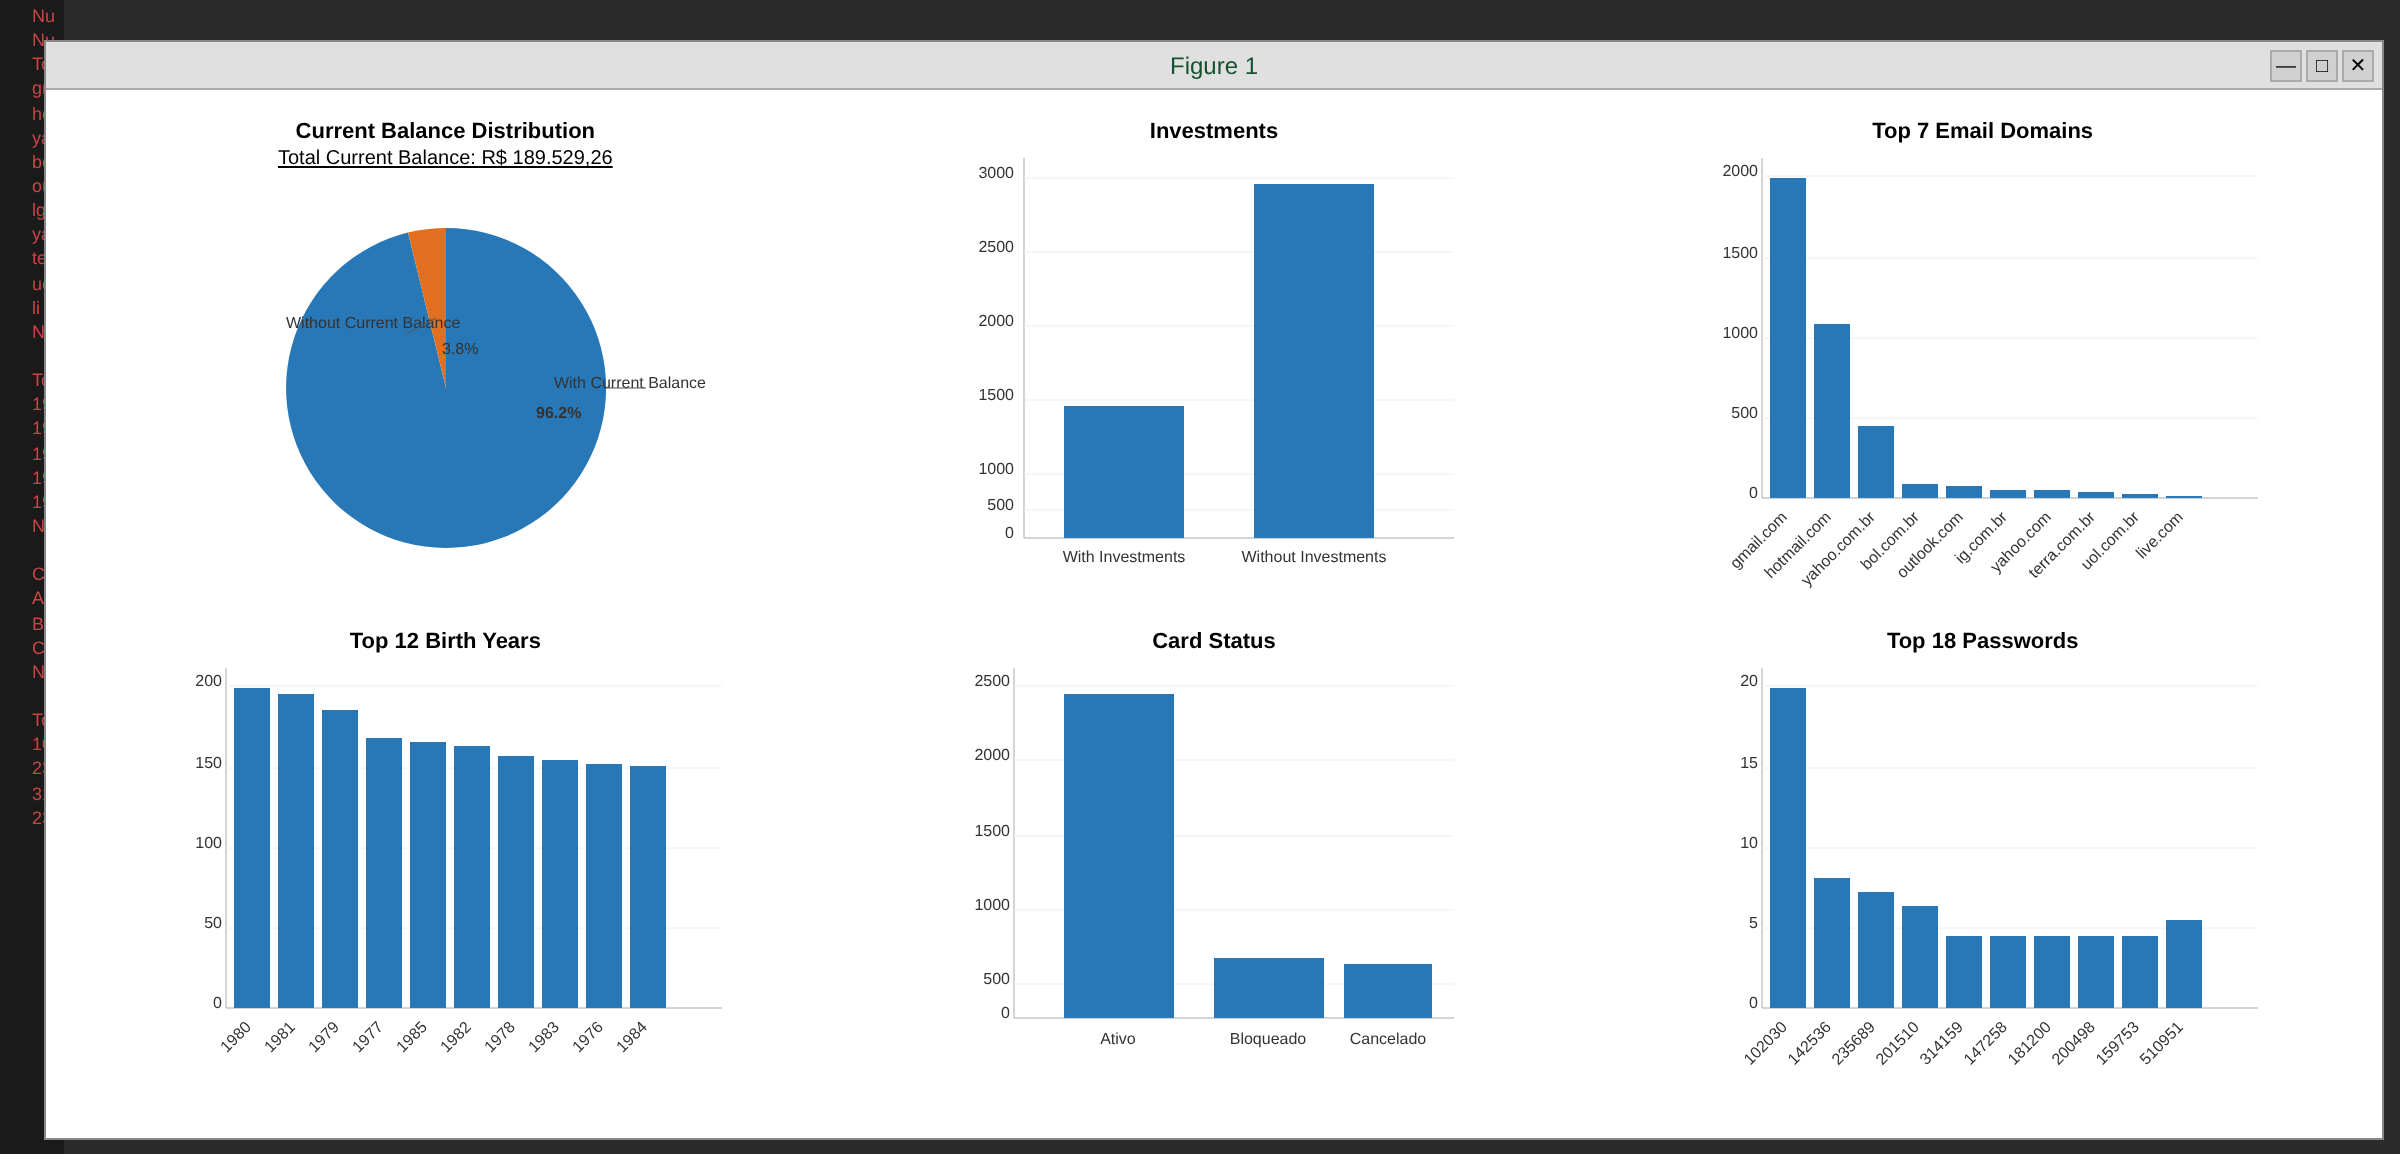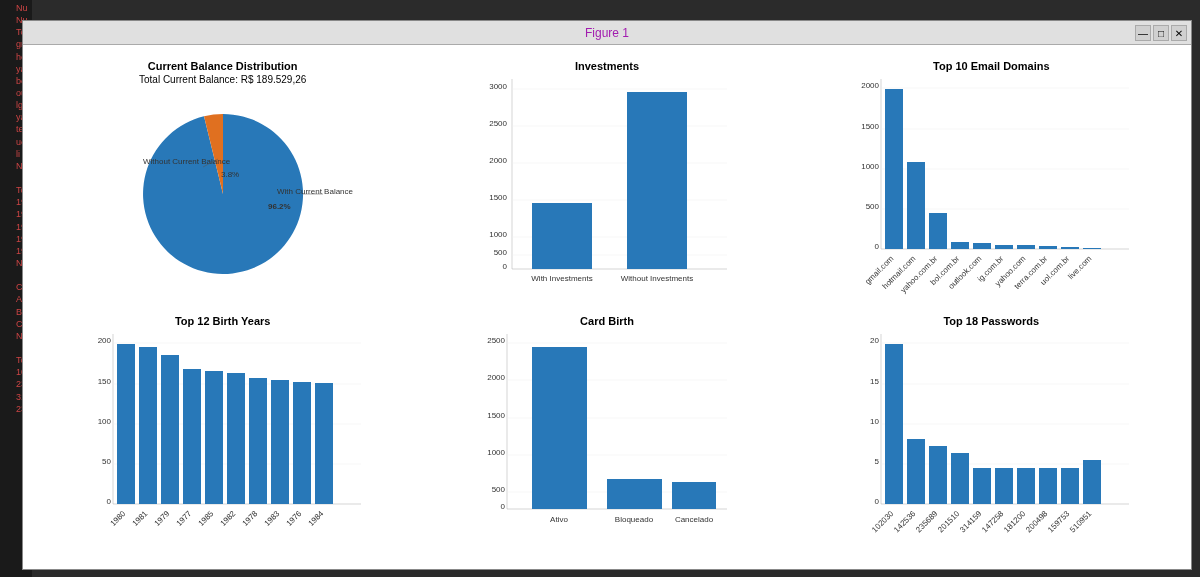--- a/index.html
+++ b/index.html
@@ -34,21 +34,21 @@
       background: #e0e0e0;
       height: 24px;
       display: flex;
       align-items: center;
       justify-content: center;
       border-bottom: 1px solid #aaa;
       position: relative;
     }
     .titlebar-title {
       font-size: 12px;
-      color: #a21caf;
+      color: #14532d;
     }
     .titlebar-buttons {
       position: absolute;
       right: 4px;
       top: 4px;
       display: flex;
       gap: 2px;
     }
     .titlebar-btn {
       width: 16px;
@@ -82,20 +82,21 @@
     .chart-title {
       font-size: 11px;
       font-weight: bold;
       text-align: center;
       margin-bottom: 2px;
     }
     .chart-subtitle {
       font-size: 10px;
       text-align: center;
       margin-bottom: 4px;
+      text-decoration: underline;
     }
     
     svg {
       overflow: visible;
     }
     .axis-text {
       font-size: 8px;
       fill: #333;
     }
     .bar {
@@ -169,21 +170,21 @@
 
         <rect x="55" y="129" width="60" height="66" class="bar"></rect>
         <text x="85" y="207" class="axis-text" text-anchor="middle">With Investments</text>
 
         <rect x="150" y="18" width="60" height="177" class="bar"></rect>
         <text x="180" y="207" class="axis-text" text-anchor="middle">Without Investments</text>
       </svg>
     </div>
 
     <div class="chart-container">
-      <div class="chart-title">Top 10 Email Domains</div>
+      <div class="chart-title">Top 7 Email Domains</div>
       <svg width="280" height="220" viewBox="0 0 280 220">
 
         <text x="28" y="14" class="axis-text" text-anchor="end">2000</text>
         <text x="28" y="55" class="axis-text" text-anchor="end">1500</text>
         <text x="28" y="95" class="axis-text" text-anchor="end">1000</text>
         <text x="28" y="135" class="axis-text" text-anchor="end">500</text>
         <text x="28" y="175" class="axis-text" text-anchor="end">0</text>
 
         <line x1="30" y1="5" x2="30" y2="175" stroke="#aaa" stroke-width="0.5"></line>
         <line x1="30" y1="175" x2="278" y2="175" stroke="#aaa" stroke-width="0.5"></line>
@@ -269,21 +270,21 @@
         <text transform="translate(131,185) rotate(-45)" class="axis-text" text-anchor="end" font-size="7">1985</text>
         <text transform="translate(153,185) rotate(-45)" class="axis-text" text-anchor="end" font-size="7">1982</text>
         <text transform="translate(175,185) rotate(-45)" class="axis-text" text-anchor="end" font-size="7">1978</text>
         <text transform="translate(197,185) rotate(-45)" class="axis-text" text-anchor="end" font-size="7">1983</text>
         <text transform="translate(219,185) rotate(-45)" class="axis-text" text-anchor="end" font-size="7">1976</text>
         <text transform="translate(241,185) rotate(-45)" class="axis-text" text-anchor="end" font-size="7">1984</text>
       </svg>
     </div>
 
     <div class="chart-container">
-      <div class="chart-title">Card Birth</div>
+      <div class="chart-title">Card Status</div>
       <svg width="260" height="220" viewBox="0 0 260 220">
 
         <text x="28" y="14" class="axis-text" text-anchor="end">2500</text>
         <text x="28" y="51" class="axis-text" text-anchor="end">2000</text>
         <text x="28" y="89" class="axis-text" text-anchor="end">1500</text>
         <text x="28" y="126" class="axis-text" text-anchor="end">1000</text>
         <text x="28" y="163" class="axis-text" text-anchor="end">500</text>
         <text x="28" y="180" class="axis-text" text-anchor="end">0</text>
         <line x1="30" y1="5" x2="30" y2="180" stroke="#aaa" stroke-width="0.5"></line>
         <line x1="30" y1="180" x2="250" y2="180" stroke="#aaa" stroke-width="0.5"></line>

